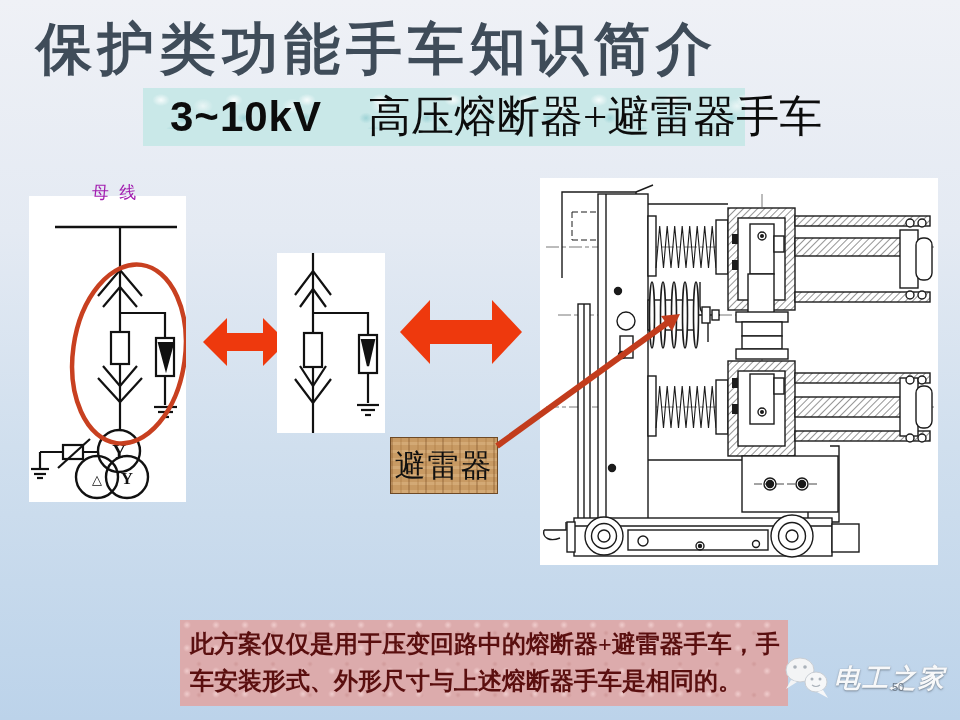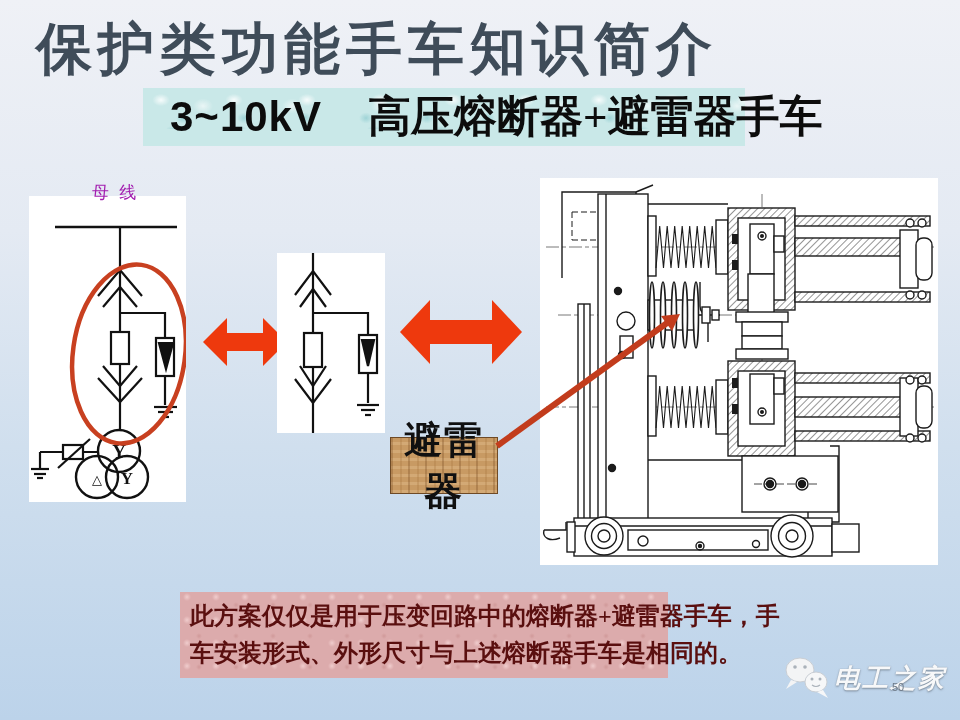--- a/index.html
+++ b/index.html
@@ -22,42 +22,42 @@
       radial-gradient(ellipse 16px 12px at 60px 18px, rgba(255,255,255,.6), rgba(255,255,255,0) 62%),
       radial-gradient(ellipse 12px 9px at 30px 44px, rgba(110,185,190,.45), rgba(110,185,190,0) 72%);
     background-size:73px 53px,61px 47px,89px 59px,67px 41px;
     display:flex;align-items:center;
   }
   .banner-voltage{
     margin-left:27px;font-family:"Liberation Sans","DejaVu Sans",sans-serif;
     font-size:42px;font-weight:bold;color:#0c0c0c;letter-spacing:1px;
   }
   .banner-label{
-    margin-left:46px;font-size:43px;font-weight:bold;color:#0c0c0c;letter-spacing:0px;white-space:nowrap;
+    margin-left:46px;font-size:43px;font-weight:normal;color:#0c0c0c;letter-spacing:0px;white-space:nowrap;
   }
   .panel{background:#ffffff;}
   .left-panel{left:29px;top:196px;width:157px;height:306px;}
   .middle-panel{left:277px;top:253px;width:108px;height:180px;}
   .drawing-panel{left:540px;top:178px;width:398px;height:387px;}
   .busbar-label{
     left:92px;top:181px;font-size:17px;color:#a21caf;letter-spacing:3px;white-space:nowrap;
   }
   .arrow-svg{display:block;}
   .arrester-tag{
     left:390px;top:437px;width:106px;height:55px;
     background-color:#c89a63;
     background-image:
       repeating-linear-gradient(90deg, rgba(110,65,25,.28) 0 2px, rgba(0,0,0,0) 2px 9px, rgba(165,115,60,.28) 9px 11px, rgba(0,0,0,0) 11px 17px),
       repeating-linear-gradient(0deg, rgba(255,230,190,.20) 0 3px, rgba(0,0,0,0) 3px 8px);
     border:1px solid #6e4a26;
     display:flex;align-items:center;justify-content:center;
   }
-  .arrester-tag span{font-size:38px;font-weight:bold;color:#101010;letter-spacing:2px;text-align:center;}
+  .arrester-tag span{font-size:31px;font-weight:normal;color:#101010;letter-spacing:2px;text-align:center;}
   .note-box{
-    left:180px;top:592px;width:488px;height:86px;
+    left:180px;top:620px;width:608px;height:86px;
     background-color:#dcabac;
     background-image:
       radial-gradient(circle 3px at 7px 5px, rgba(242,208,208,.9), rgba(0,0,0,0) 4px),
       radial-gradient(circle 2px at 19px 13px, rgba(198,138,138,.55), rgba(0,0,0,0) 3px);
     background-size:29px 23px,37px 31px;
     padding:6px 0 0 10px;box-sizing:border-box;
   }
   .note-box div{
     font-size:24px;line-height:37px;color:#5a0f0f;font-weight:bold;white-space:nowrap;
   }

